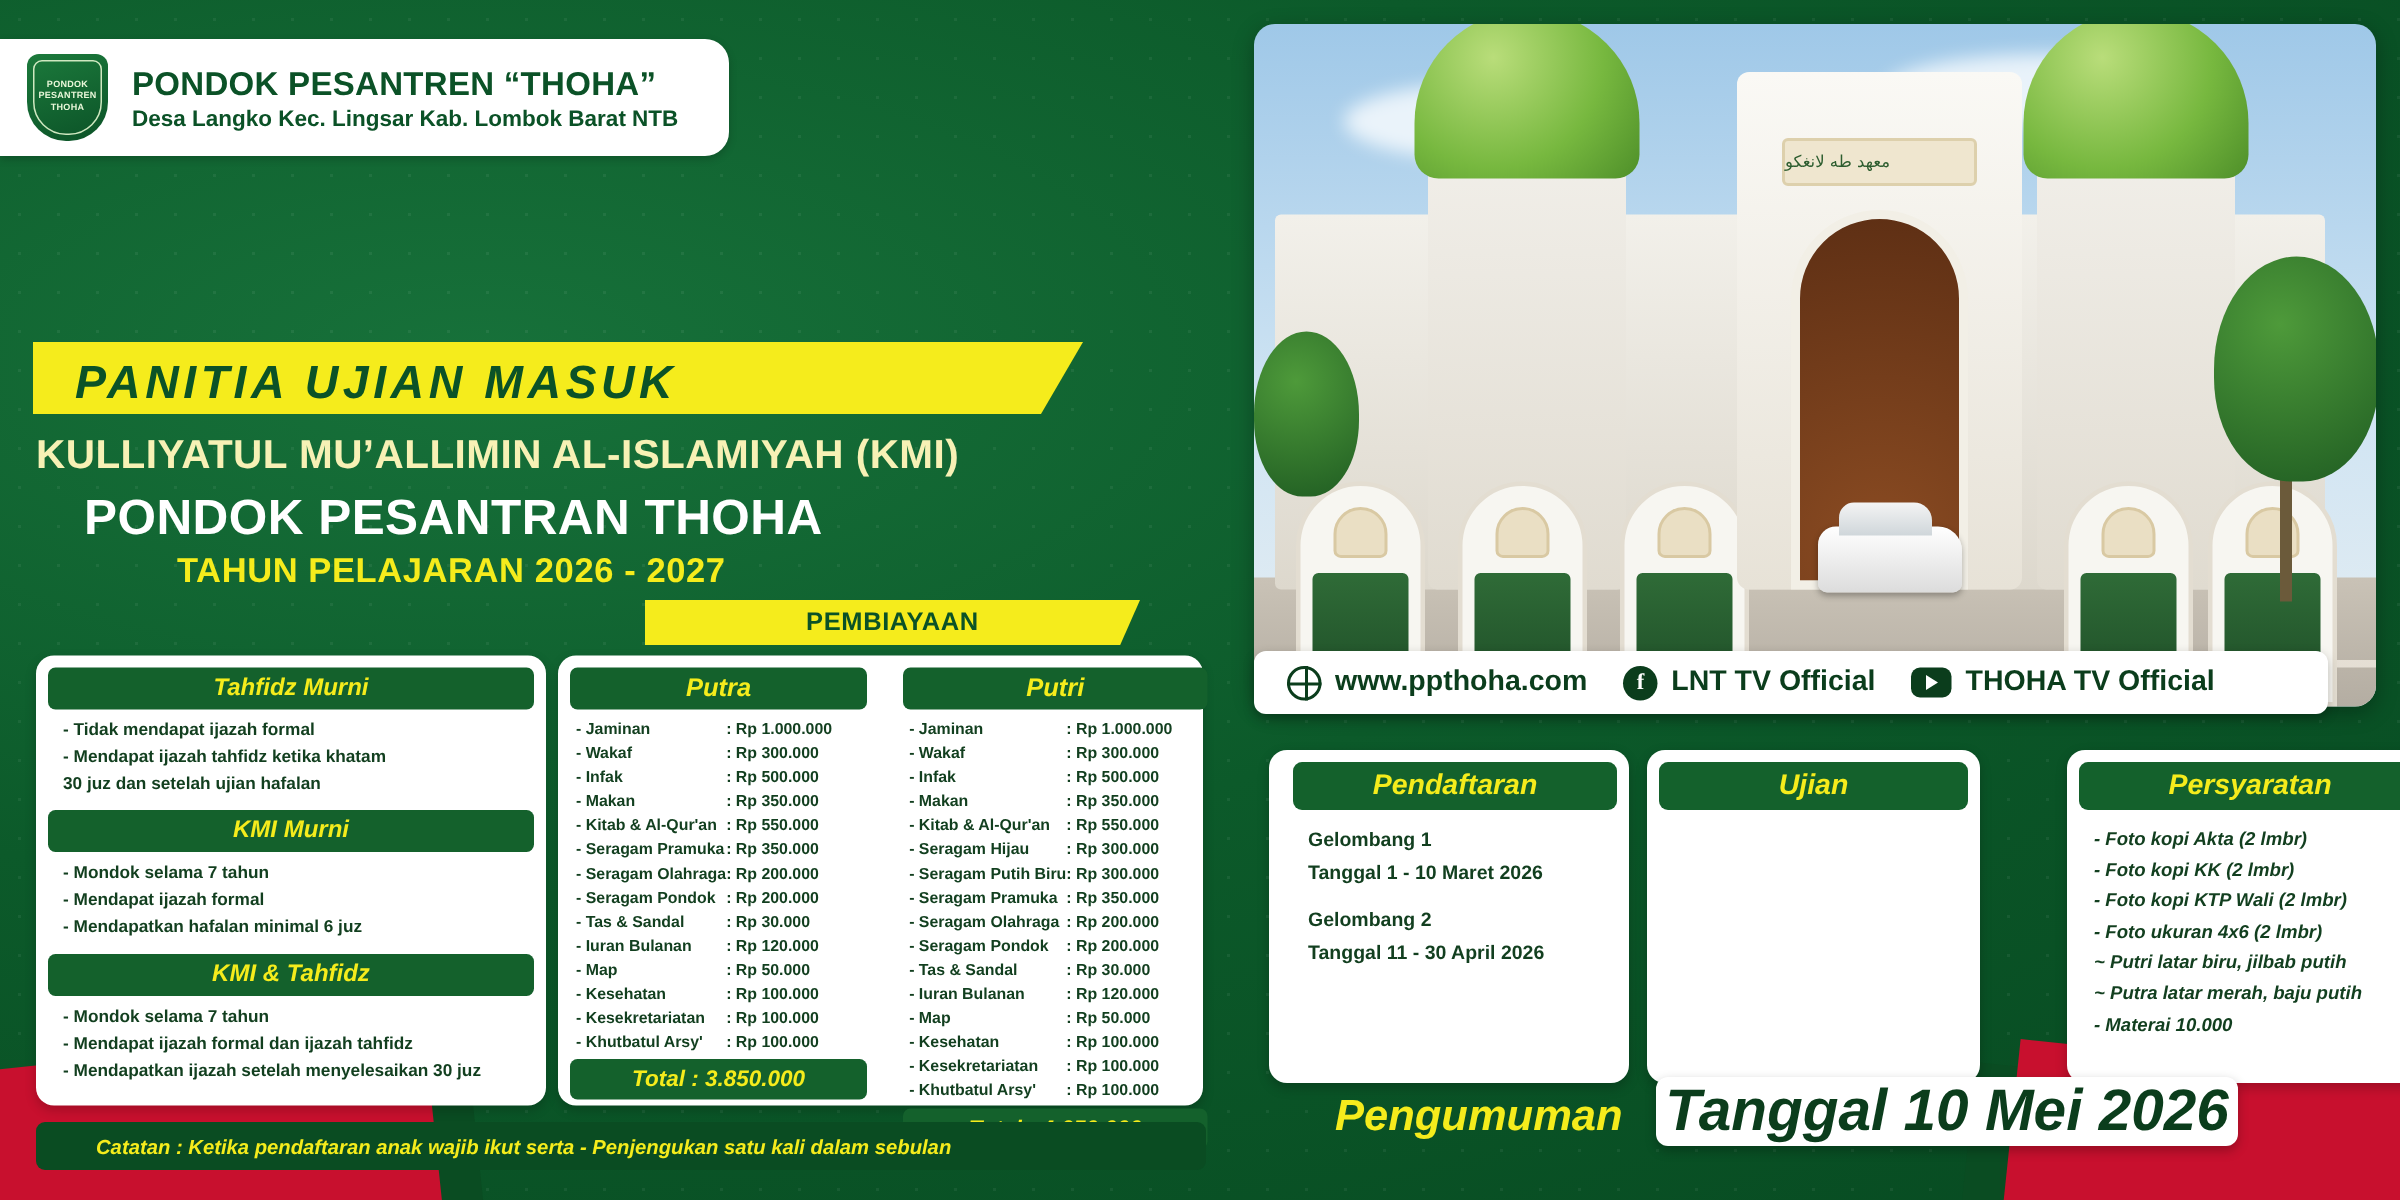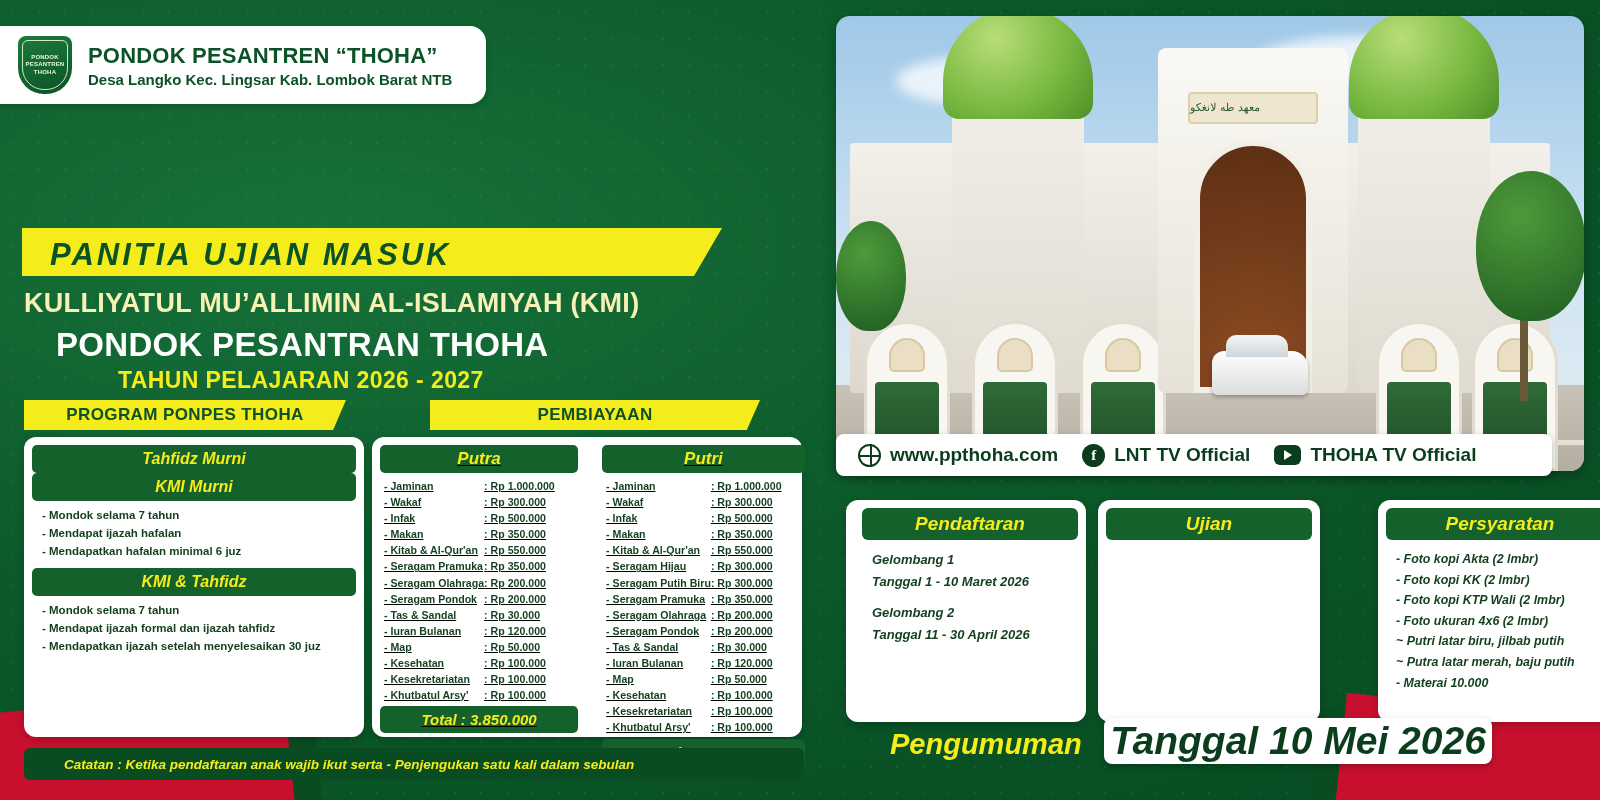--- a/index.html
+++ b/index.html
@@ -125,21 +125,21 @@
     background: #14612c; color: #f5ec1c;
     font-size: 16px; font-weight: 800; font-style: italic;
     text-align: center; padding: 5px 0; border-radius: 5px;
   }
   .prog-list { padding: 6px 6px 8px 10px; }
   .prog-list div {
     font-size: 11.5px; font-weight: 700; color: #123f1f; line-height: 1.55;
   }
 
   
-  .pay-cols { display: flex; gap: 24px; height: 100%; text-decoration: underline; }
+  .pay-cols { display: flex; gap: 24px; height: 100%; }
   .pay-col { flex: 1; display: flex; flex-direction: column; }
   .pay-head {
     background: #14612c; color: #f5ec1c;
     font-size: 17px; font-weight: 800; font-style: italic;
     text-align: center; padding: 4px 0; border-radius: 5px;
   }
   .pay-rows { flex: 1; padding: 5px 2px 0 4px; }
   .pay-row {
     display: flex; font-size: 10.6px; font-weight: 700; color: #123f1f;
     line-height: 1.52;
@@ -292,21 +292,21 @@
   #box-pendaftaran { left: 846px; top: 500px; width: 240px; height: 222px; padding-left: 16px; }
   #box-ujian       { left: 1098px; top: 500px; width: 222px; height: 222px; }
   #box-persyaratan { left: 1332px; top: 500px; width: 244px; height: 222px; margin-left: 46px; }
   .info-head {
     background: #14612c; color: #f5ec1c;
     font-size: 19px; font-weight: 800; font-style: italic;
     text-align: center; padding: 5px 0; border-radius: 6px;
   }
   .info-body { padding: 10px 8px 0 10px; }
   .info-body div {
-    font-size: 13px; font-weight: 700; color: #123f1f; font-style: italic;
+    font-size: 13px; font-weight: 700; color: #123f1f; 
     line-height: 1.5; margin-bottom: 2px;
   }
   .info-body div.gap { margin-top: 12px; }
   .info-body.small div { font-size: 12.4px; font-style: italic; }
 
   
   #ann-label {
     position: absolute; left: 890px; top: 728px;
     font-size: 29px; font-weight: 800; font-style: italic; color: #f5ec1c;
   }
@@ -338,32 +338,36 @@
     </div>
   </div>
 
   <div class="yellow-bar">
     <span>PANITIA UJIAN MASUK</span>
   </div>
   <div class="sub1">KULLIYATUL MU’ALLIMIN AL-ISLAMIYAH (KMI)</div>
   <div class="sub2">PONDOK PESANTRAN THOHA</div>
   <div class="sub3">TAHUN PELAJARAN 2026 - 2027</div>
 
-  <div class="ribbon" id="ribbon-program">PROGRAM PONPES THOHA</div>
   <div class="ribbon" id="ribbon-pembiayaan">PEMBIAYAAN</div>
 
   <div class="card-white" id="program-card">
     <div>
       <div class="prog-head">Tahfidz Murni</div>
+      <div class="prog-list">
+        <div>- Tidak mendapat ijazah formal</div>
+        <div>- Mendapat ijazah tahfidz ketika khatam</div>
+        <div>   30 juz dan setelah ujian hafalan</div>
+      </div>
     </div>
     <div>
       <div class="prog-head">KMI Murni</div>
       <div class="prog-list">
         <div>- Mondok selama 7 tahun</div>
-        <div>- Mendapat ijazah hafalan</div>
+        <div>- Mendapat ijazah formal</div>
         <div>- Mendapatkan hafalan minimal 6 juz</div>
       </div>
     </div>
     <div>
       <div class="prog-head">KMI &amp; Tahfidz</div>
       <div class="prog-list">
         <div>- Mondok selama 7 tahun</div>
         <div>- Mendapat ijazah formal dan ijazah tahfidz</div>
         <div>- Mendapatkan ijazah setelah menyelesaikan 30 juz</div>
       </div>

